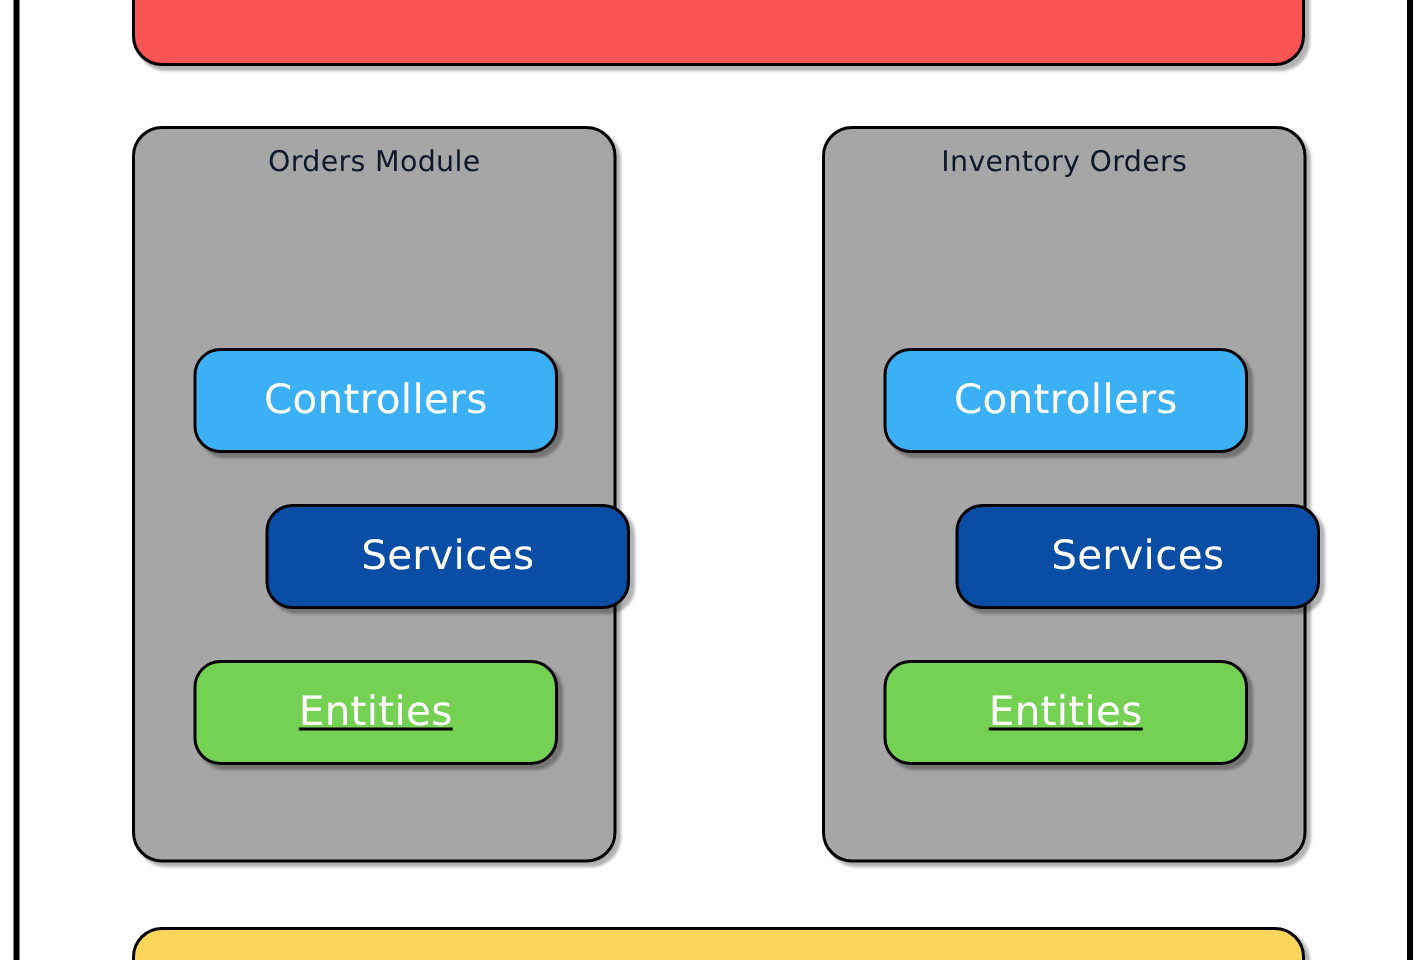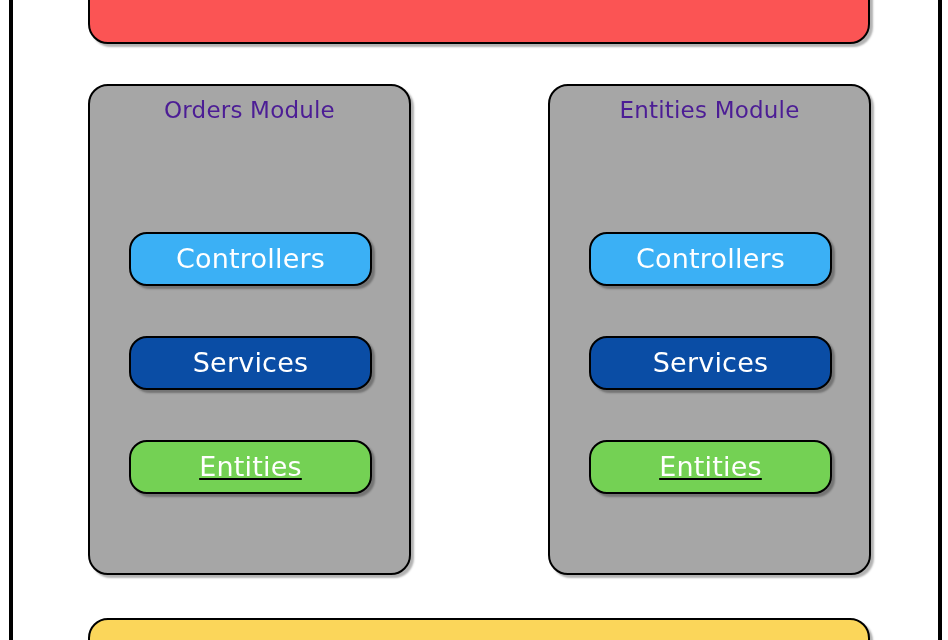--- a/index.html
+++ b/index.html
@@ -66,39 +66,39 @@
   }
 
   
   .module {
     background: #a6a6a6;
     align-items: flex-start;
     justify-content: center;
     padding-top: 12px;
   }
   .module-title {
-    color: #4c1d95;
-    font-size: 23px;
+    color: #0f172a;
+    font-size: 19px;
     white-space: nowrap;
   }
   .module-orders    { left: 88px;  top: 84px; width: 323px; height: 491px; }
   .module-inventory { left: 548px; top: 84px; width: 323px; height: 491px; }
 
   
   .layer {
     width: 243px;
-    height: 54px;
+    height: 70px;
     border-radius: 18px;
   }
   .layer .node-label {
     color: #ffffff;
     font-size: 27px;
   }
   .layer-controllers { background: #3bb0f5; }
-  .layer-services    { background: #0a4da5; }
+  .layer-services    { background: #0a4da5; margin-left: 48px; }
   .layer-entities    { background: #74d154; text-decoration: underline; }
 
   .row-controllers { top: 232px; }
   .row-services    { top: 336px; }
   .row-entities    { top: 440px; }
 
   
   .banner-bottom {
     left: 88px;
     top: 618px;
@@ -130,21 +130,21 @@
     <span class="node-label">Controllers</span>
   </div>
   <div class="node layer layer-services row-services" style="left:129px">
     <span class="node-label">Services</span>
   </div>
   <div class="node layer layer-entities row-entities" style="left:129px">
     <span class="node-label">Entities</span>
   </div>
 
   <div class="node module module-inventory">
-    <span class="node-label module-title">Entities Module</span>
+    <span class="node-label module-title">Inventory Orders</span>
   </div>
   <div class="node layer layer-controllers row-controllers" style="left:589px">
     <span class="node-label">Controllers</span>
   </div>
   <div class="node layer layer-services row-services" style="left:589px">
     <span class="node-label">Services</span>
   </div>
   <div class="node layer layer-entities row-entities" style="left:589px">
     <span class="node-label">Entities</span>
   </div>

